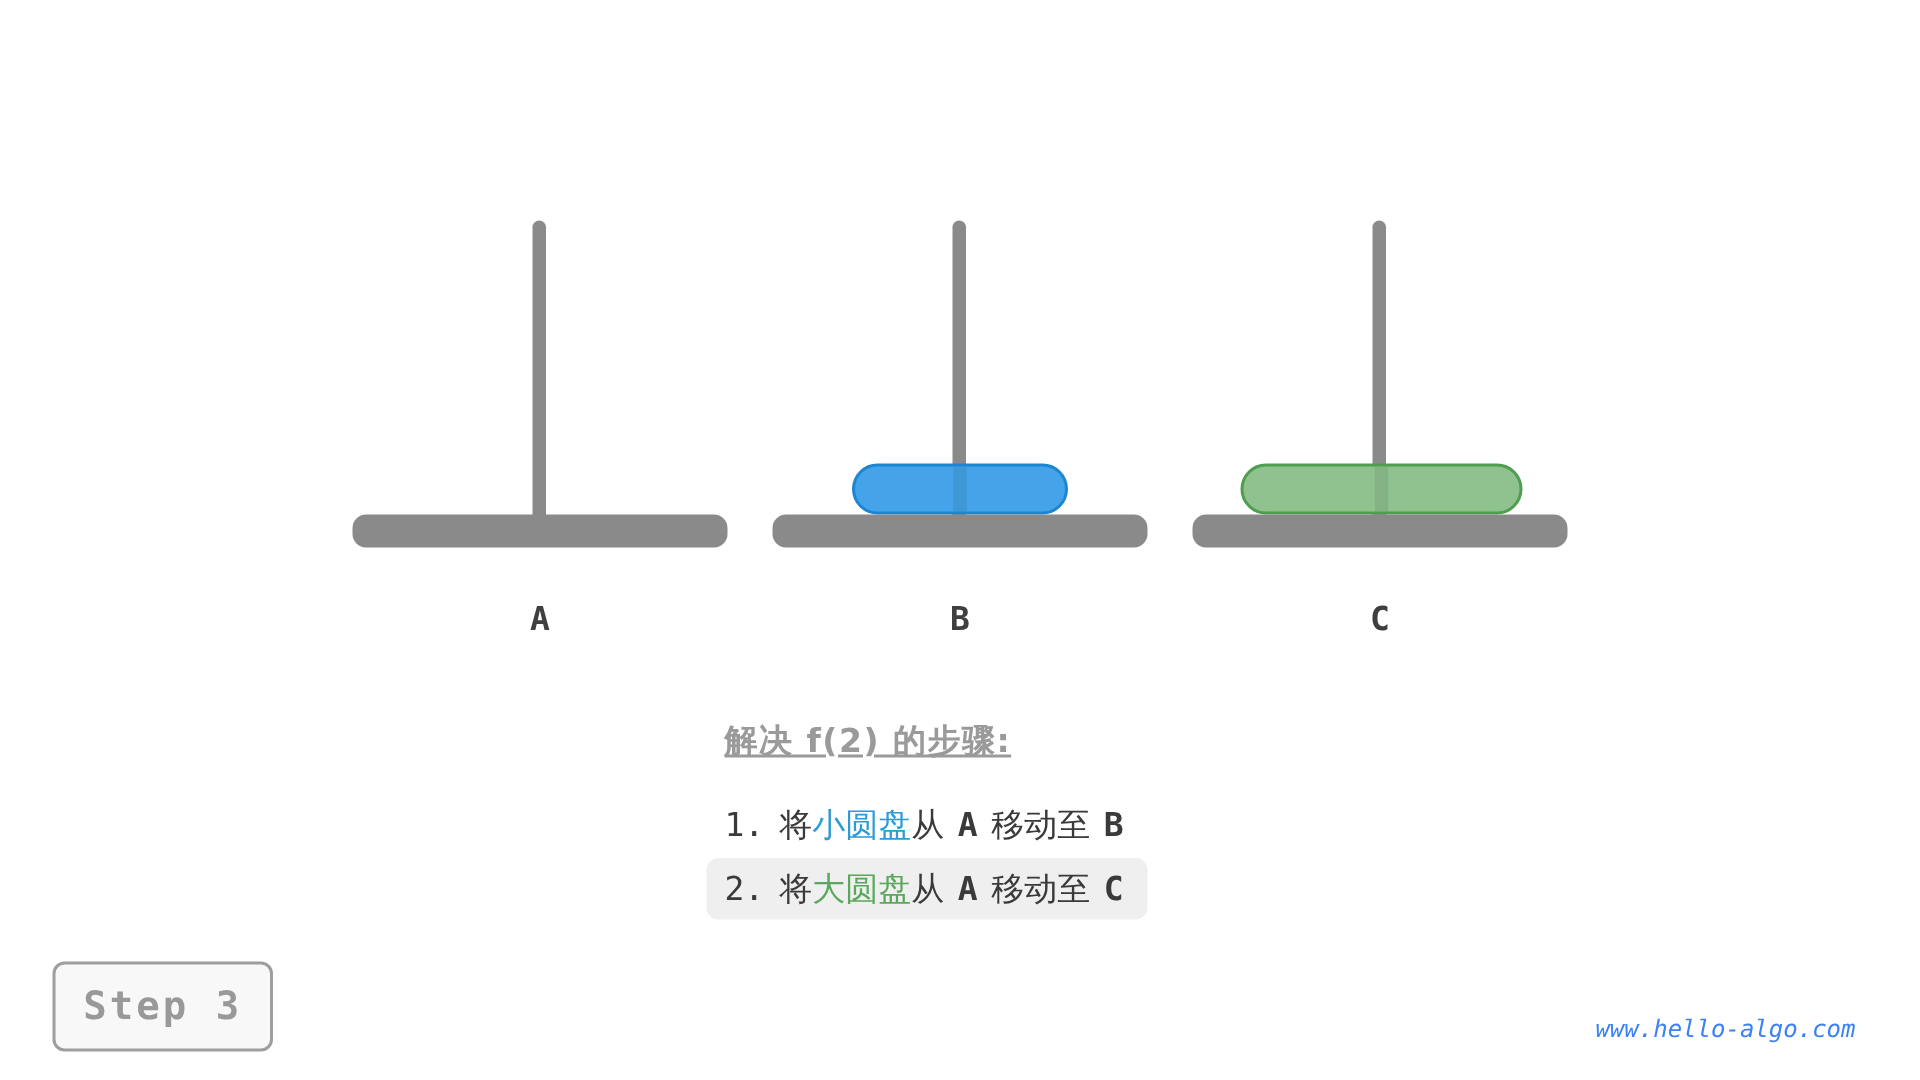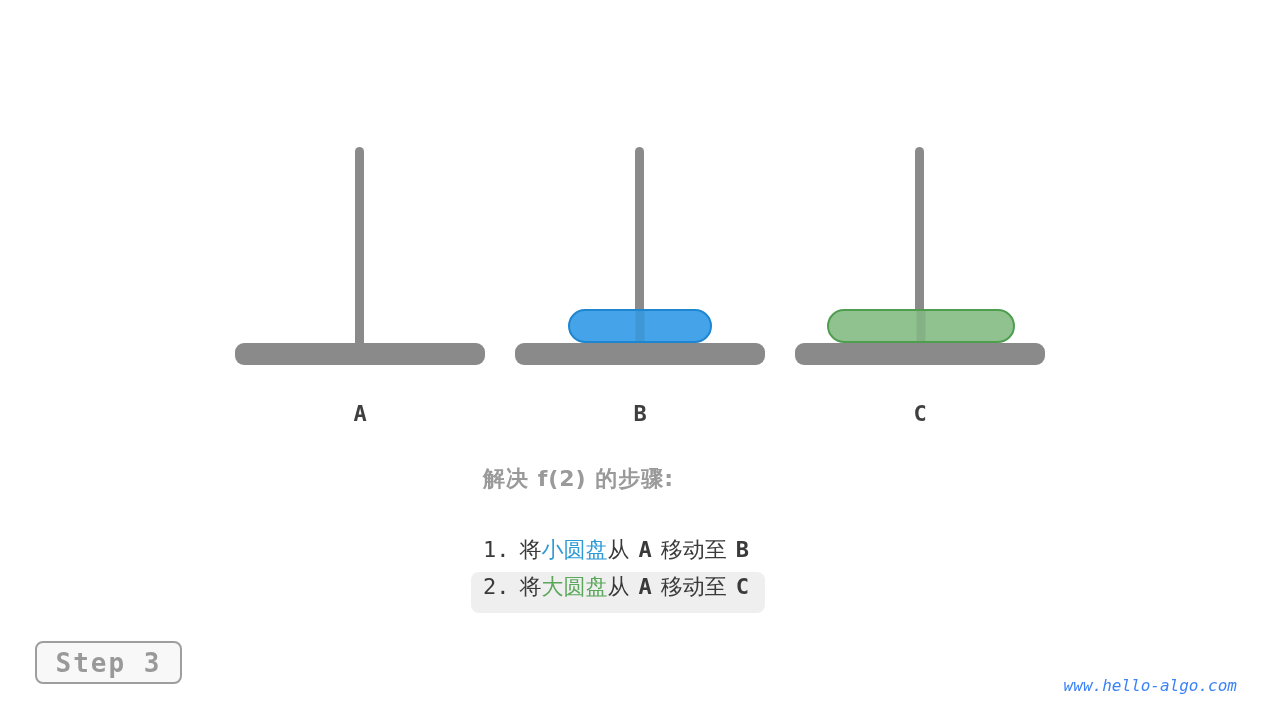--- a/index.html
+++ b/index.html
@@ -48,23 +48,24 @@
     border: 2px solid #1e86d0;
   }
   .disk.large {
     left: 827px; width: 188px;
     background: #90c290;
     border: 2px solid #4f9e50;
   }
 
   
   .caption-heading {
-    position: absolute; left: 483px; top: 464px;
+    position: absolute; left: 483px; top: 479px;
     font-size: 22px; font-weight: bold; color: #9a9a9a;
     letter-spacing: 1px;
+    text-decoration: underline;
   }
   .step-line {
     position: absolute;
     font-size: 22px; color: #3a3a3a;
     white-space: nowrap;
   }
   .step-line .num {
     font-family: "DejaVu Sans Mono", "Liberation Mono", monospace;
     margin-right: 10px;
   }
@@ -74,28 +75,28 @@
     font-family: "DejaVu Sans Mono", "Liberation Mono", monospace;
     font-weight: bold; color: #3a3a3a;
     margin: 0 9px;
   }
   .step-line .letter.last { margin-right: 0; }
   #step-1 { left: 483px; top: 535px; text-align: center; }
   #step-2-box {
     position: absolute; left: 471px; top: 572px;
     height: 41px; padding: 0 16px 0 12px;
     background: #efefef; border-radius: 8px;
-    display: flex; 
+    display: flex; align-items: center;
   }
   #step-2-box .step-line { position: static; }
 
   
   .step-badge {
     position: absolute; left: 35px; top: 641px;
-    width: 147px; height: 43px;
+    width: 147px; height: 60px;
     background: #f8f8f8;
     border: 2px solid #9e9e9e;
     border-radius: 8px;
     display: flex; align-items: center; justify-content: center;
     font-family: "DejaVu Sans Mono", "Liberation Mono", monospace;
     font-weight: bold; font-size: 26px; color: #999999;
     letter-spacing: 2px;
   }
 
   

